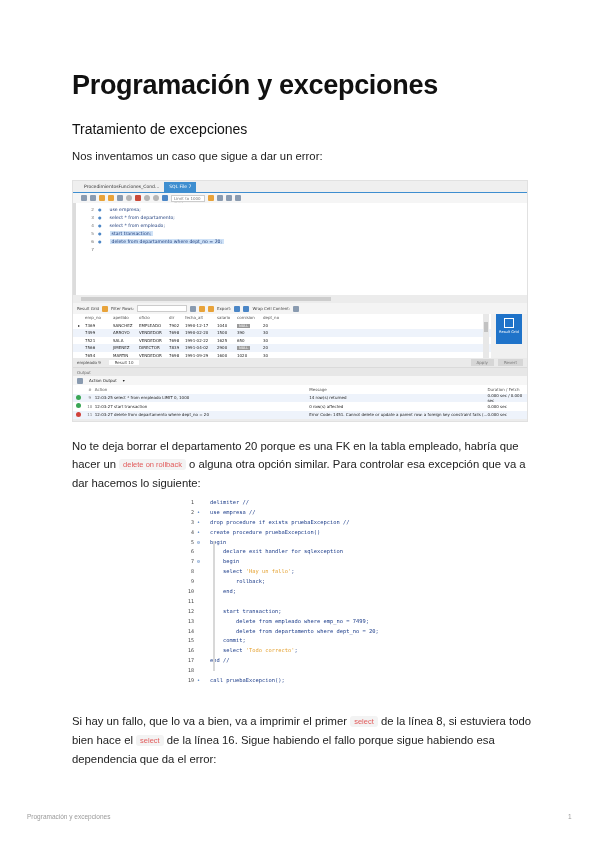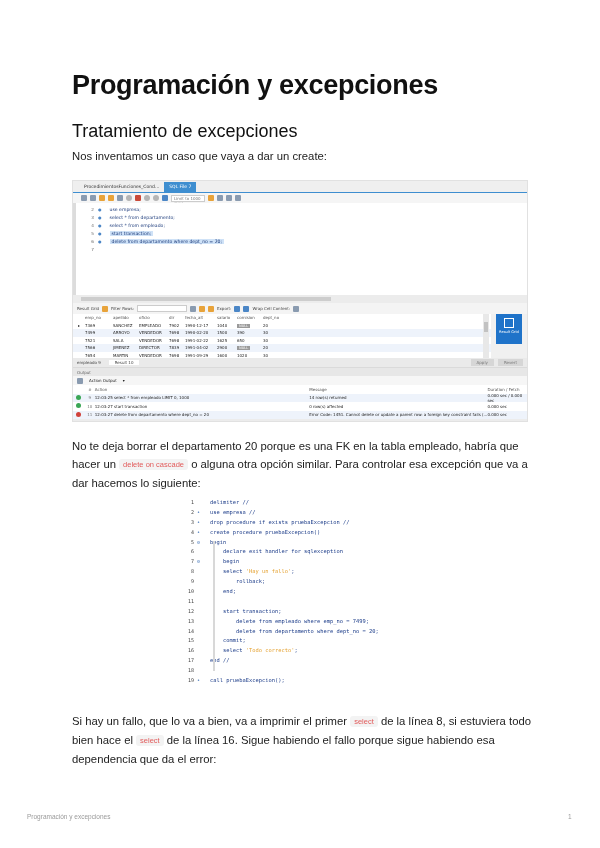--- a/index.html
+++ b/index.html
@@ -1,20 +1,20 @@
 <!DOCTYPE html>
 <html><head>
 <meta charset="utf-8">
 <style>
   * { box-sizing: border-box; margin: 0; padding: 0; }
   html, body { width: 600px; height: 848px; background: #ffffff; overflow: hidden; }
   body { position: relative; font-family: "Liberation Sans", sans-serif; color: #1a1a1a; }
 
   .page-title { position: absolute; left: 72px; top: 70px; font-size: 27px; font-weight: bold; letter-spacing: -0.3px; color: #111; }
-  .section-title { position: absolute; left: 72px; top: 121px; font-size: 18px; font-weight: normal; color: #111; }
+  .section-title { position: absolute; left: 72px; top: 121px; font-size: 14px; font-weight: normal; color: #111; }
   .para { position: absolute; left: 72px; font-size: 11.3px; line-height: 18px; color: #222; width: 460px; }
   .para-1 { top: 147px; }
   .para-2 { top: 437px; }
   .para-3 { top: 712px; }
   .inline-code { font-family: "Liberation Sans", sans-serif; font-size: 7.5px; color: #e25b5b; background: #f3f3f3; border-radius: 3px; padding: 1px 4px; vertical-align: 1px; }
 
   
   .wb { position: absolute; left: 72px; top: 180px; width: 456px; height: 242px; background: #ececec; border: 1px solid #e1e1e1; font-family: "DejaVu Sans", sans-serif; }
   .wb-tabs { height: 12px; display: flex; align-items: flex-end; padding-left: 6px; border-bottom: 1px solid #3e8ed0; background: #efefef; }
   .wb-tab { font-size: 4.5px; height: 10px; line-height: 10px; padding: 0 5px; color: #333; }
@@ -76,21 +76,21 @@
   .fold-line { position: absolute; left: 33px; top: 44px; width: 2px; height: 130px; background: #d8d8d8; }
 
   .footer-left { position: absolute; left: 27px; top: 813px; font-size: 6.5px; color: #9a9a9a; }
   .footer-right { position: absolute; left: 568px; top: 813px; font-size: 6.5px; color: #9a9a9a; }
 </style>
 </head>
 <body>
 
 <h1 class="page-title">Programación y excepciones</h1>
 <h2 class="section-title">Tratamiento de excepciones</h2>
-<p class="para para-1">Nos inventamos un caso que vaya a dar un create:</p>
+<p class="para para-1">Nos inventamos un caso que sigue a dar un error:</p>
 
 <div class="wb">
   <div class="wb-tabs">
     <span class="wb-tab">ProcedimientosFunciones_Cond...</span>
     <span class="wb-tab active">SQL File 7</span>
   </div>
   <div class="wb-toolbar">
     <span class="tb-ic"></span>
     <span class="tb-ic"></span>
     <span class="tb-ic orange"></span>
@@ -272,21 +272,21 @@
   <div class="out-row alt">
     <span class="o-st"><span class="st-err"></span></span>
     <span class="o-num">11</span>
     <span class="o-act"><span>12:03:27</span> <span>delete from departamento where dept_no = 20</span></span>
     <span class="o-msg" style="overflow:hidden;white-space:nowrap;">Error Code: 1451. Cannot delete or update a parent row: a foreign key constraint fails (...)</span>
     <span class="o-dur">0.000 sec</span>
   </div>
 </div>
 
 <p class="para para-2">
-  <span>No te deja borrar el departamento 20 porque es una FK en la tabla empleado, habría que hacer un </span><code class="inline-code">delete on cascade</code><span> o alguna otra opción similar. Para controlar esa excepción que va a dar hacemos lo siguiente:</span>
+  <span>No te deja borrar el departamento 20 porque es una FK en la tabla empleado, habría que hacer un </span><code class="inline-code">delete on rollback</code><span> o alguna otra opción similar. Para controlar esa excepción que va a dar hacemos lo siguiente:</span>
 </p>
 
 <div class="codeimg">
   <div class="fold-line"></div>
   <div id="code-lines">
       <div class="cl"><span class="cl-ln">1</span><span class="cl-mark"></span><span class="cl-text"><span>delimiter //</span></span></div>
       <div class="cl"><span class="cl-ln">2</span><span class="cl-mark">•</span><span class="cl-text"><span>use empresa //</span></span></div>
       <div class="cl"><span class="cl-ln">3</span><span class="cl-mark">•</span><span class="cl-text"><span>drop procedure if exists pruebaExcepcion //</span></span></div>
       <div class="cl"><span class="cl-ln">4</span><span class="cl-mark">•</span><span class="cl-text"><span>create procedure pruebaExcepcion()</span></span></div>
       <div class="cl"><span class="cl-ln">5</span><span class="cl-mark">⊖</span><span class="cl-text"><span>begin</span></span></div>

